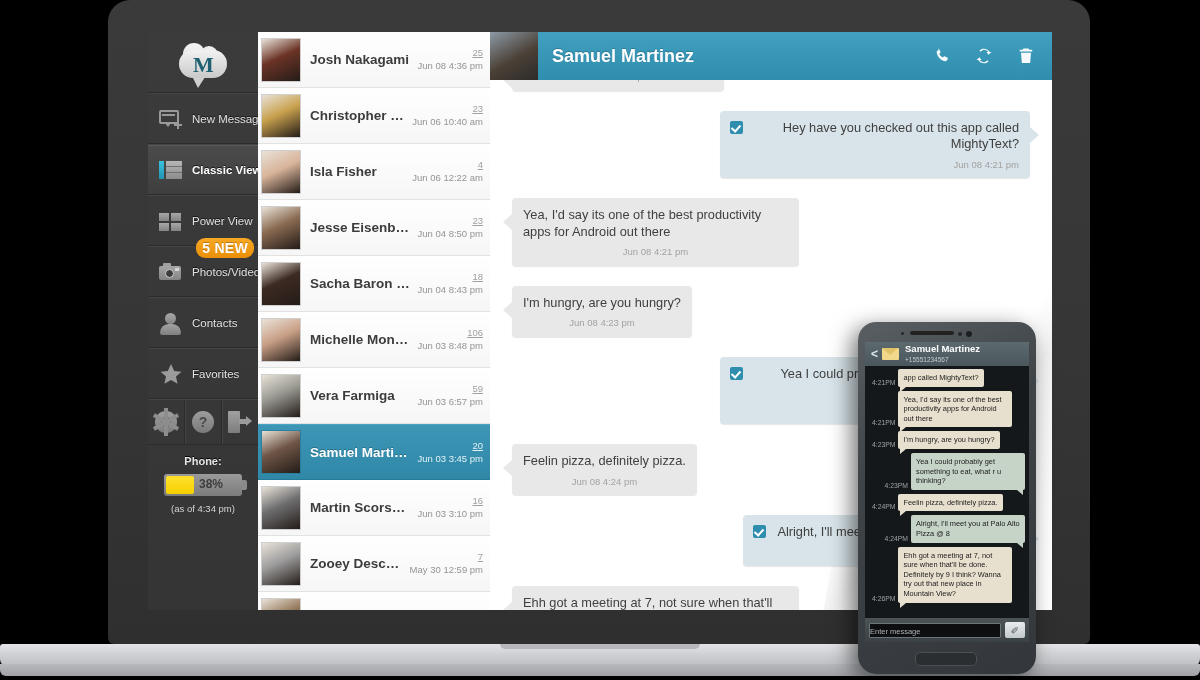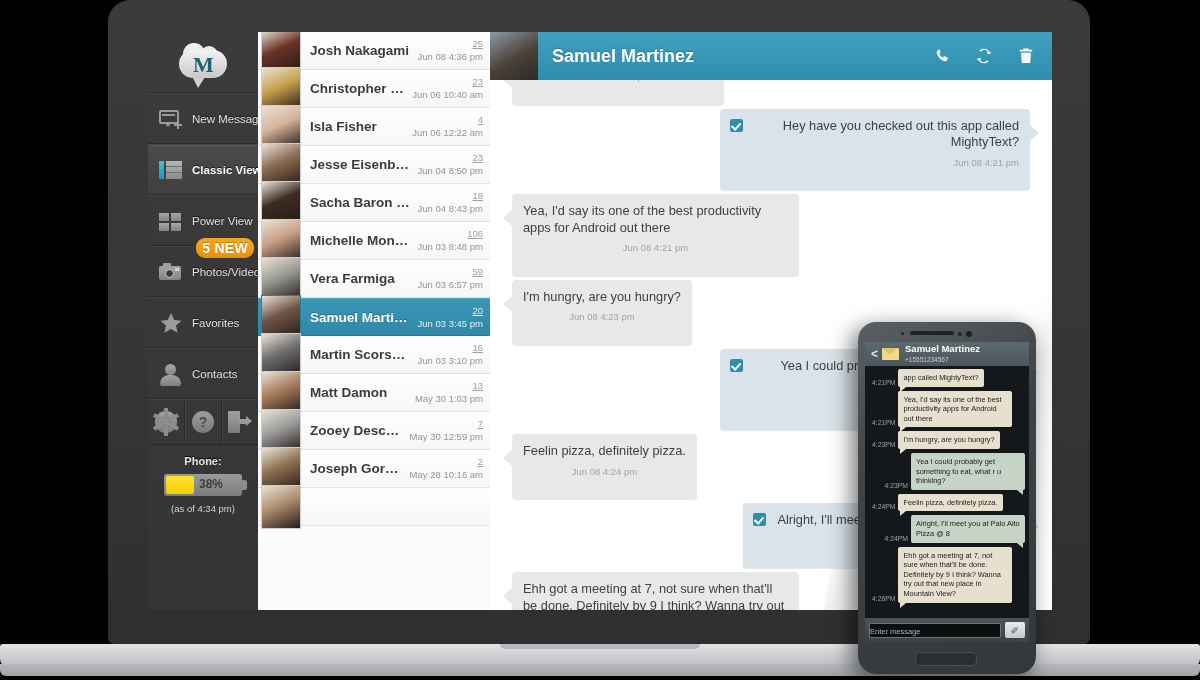--- a/index.html
+++ b/index.html
@@ -152,21 +152,21 @@
   .battery .pct{position:absolute;left:0;top:3px;width:78px;text-align:center;
     font-size:12px;font-weight:bold;color:#3d3d3d;padding-left:16px;box-sizing:border-box;}
   .phone-asof{font-size:9.5px;color:#d4d4d4;margin-top:7px;}
 
   
   .convlist{
     position:absolute;left:110px;top:0;width:232px;height:578px;
     background:#fbfbfb;overflow:hidden;border-right:1px solid #d2d2d2;
   }
   .conv{
-    position:relative;height:38px;display:flex;align-items:center;
+    position:relative;height:56px;display:flex;align-items:center;
     border-bottom:1px solid #e2e2e2;background:linear-gradient(180deg,#ffffff 0%,#f6f6f6 100%);
     cursor:pointer;box-sizing:border-box;
   }
   .conv.selected{background:linear-gradient(180deg,#3d96b5 0%,#2f88a8 100%);
     border-bottom:1px solid #287a99;border-top:1px solid #4aa3c0;}
   .conv .avatar{
     width:40px;height:44px;margin-left:3px;flex:0 0 40px;
     border:1px solid #cfcfcf;background-size:cover;background-position:center top;
     box-sizing:border-box;
   }
@@ -205,22 +205,22 @@
   .msgs{
     position:absolute;left:0;top:48px;width:562px;height:530px;
     background:#ffffff;overflow:hidden;
   }
   .msgs::before{
     content:"";position:absolute;right:-60px;top:120px;width:260px;height:520px;
     background:linear-gradient(120deg,rgba(0,0,0,0) 38%,rgba(0,0,0,.055) 46%,rgba(0,0,0,.02) 62%,rgba(0,0,0,0) 75%);
     transform:rotate(10deg);pointer-events:none;
   }
   .bubble{
-    position:relative;max-width:265px;border-radius:4px;padding:9px 11px 19px;
-    font-size:12.8px;line-height:16.5px;color:#3f3f3f;margin:0 0 4px;
+    position:relative;max-width:265px;border-radius:4px;padding:9px 11px 5px;
+    font-size:12.8px;line-height:16.5px;color:#3f3f3f;margin:0 0 20px;
     box-shadow:0 1px 1px rgba(0,0,0,.10);
   }
   .row{display:flex;padding:0 22px;}
   .row.in{justify-content:flex-start;}
   .row.out{justify-content:flex-end;}
   .bubble.in{background:#e8e8e8;}
   .bubble.out{background:#d8e4e9;text-align:right;padding-left:34px;}
   .bubble.in::before{
     content:"";position:absolute;left:-9px;top:16px;width:0;height:0;
     border-top:8px solid transparent;border-bottom:8px solid transparent;border-right:9px solid #e8e8e8;
@@ -370,34 +370,34 @@
         <div class="nav-ico ic-photo">
           <div class="hump"></div>
             <div class="body"></div>
             <div class="lens"></div>
             <div class="flash"></div>
         </div>
         <div class="nav-label">Photos/Videos</div>
       </div>
 
       <div class="nav-item">
+        <div class="nav-ico ic-contacts">
+          <div class="head"></div>
+            <div class="body"></div>
+        </div>
+        <div class="nav-label">Contacts</div>
+      </div>
+
+      <div class="nav-item">
         <div class="nav-ico">
           <svg width="26" height="26" viewBox="0 0 26 26">
               <polygon points="13,3 16.2,10 23.5,10.7 18,15.6 19.6,22.8 13,19 6.4,22.8 8,15.6 2.5,10.7 9.8,10" fill="#9b9b9b"></polygon>
             </svg>
         </div>
         <div class="nav-label">Favorites</div>
-      </div>
-
-      <div class="nav-item">
-        <div class="nav-ico ic-contacts">
-          <div class="head"></div>
-            <div class="body"></div>
-        </div>
-        <div class="nav-label">Contacts</div>
       </div>
 
       <div class="util-row">
         <div class="util-cell">
           <div class="gear">
             <div class="tooth"></div>
               <div class="tooth t2"></div>
               <div class="tooth t3"></div>
           </div>
         </div>
@@ -506,30 +506,20 @@
             </div>
           </div>
           <div class="conv">
             <div class="avatar" style="background:linear-gradient(155deg,#e9e2d8 0%,#6f6f70 45%,#241c18 100%)"></div>
             <div class="cinfo">
               <div class="cname">Martin Scorsese</div>
             </div>
             <div class="cmeta">
               <div class="ccount">16</div>
               <div class="cdate">Jun 03 3:10 pm</div>
-            </div>
-          </div>
-          <div class="conv">
-            <div class="avatar" style="background:linear-gradient(155deg,#e9e2d8 0%,#a77c5c 45%,#241c18 100%)"></div>
-            <div class="cinfo">
-              <div class="cname">Matt Damon</div>
-            </div>
-            <div class="cmeta">
-              <div class="ccount">13</div>
-              <div class="cdate">May 30 1:03 pm</div>
             </div>
           </div>
           <div class="conv">
             <div class="avatar" style="background:linear-gradient(155deg,#e9e2d8 0%,#9d9d9d 45%,#241c18 100%)"></div>
             <div class="cinfo">
               <div class="cname">Zooey Deschanel</div>
             </div>
             <div class="cmeta">
               <div class="ccount">7</div>
               <div class="cdate">May 30 12:59 pm</div>

